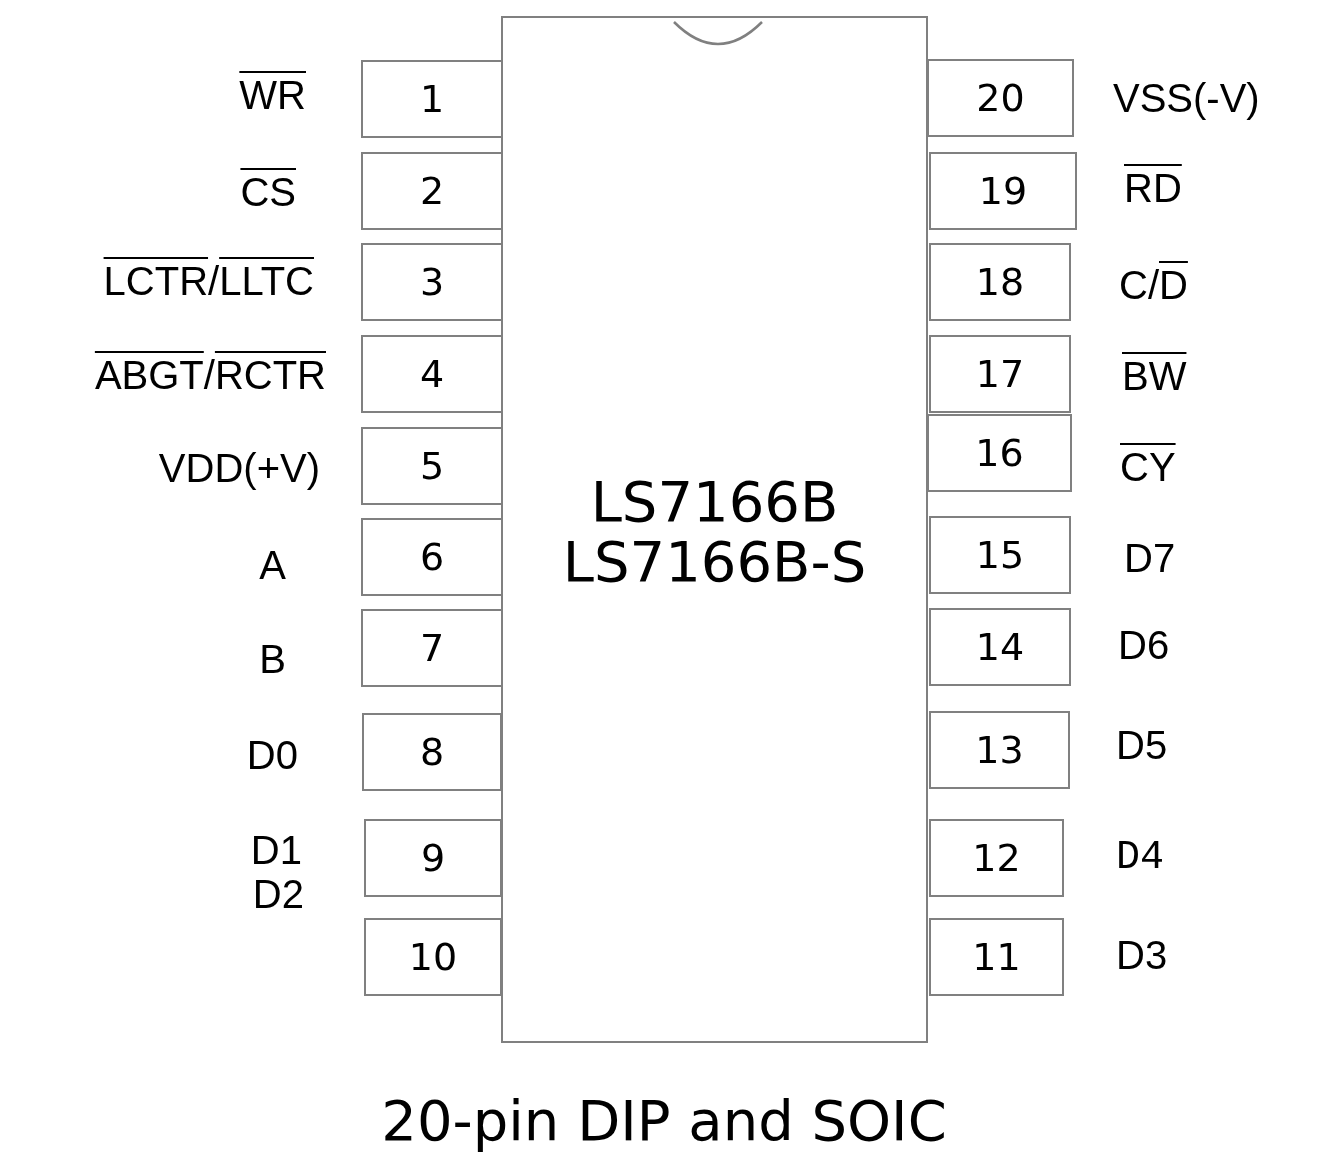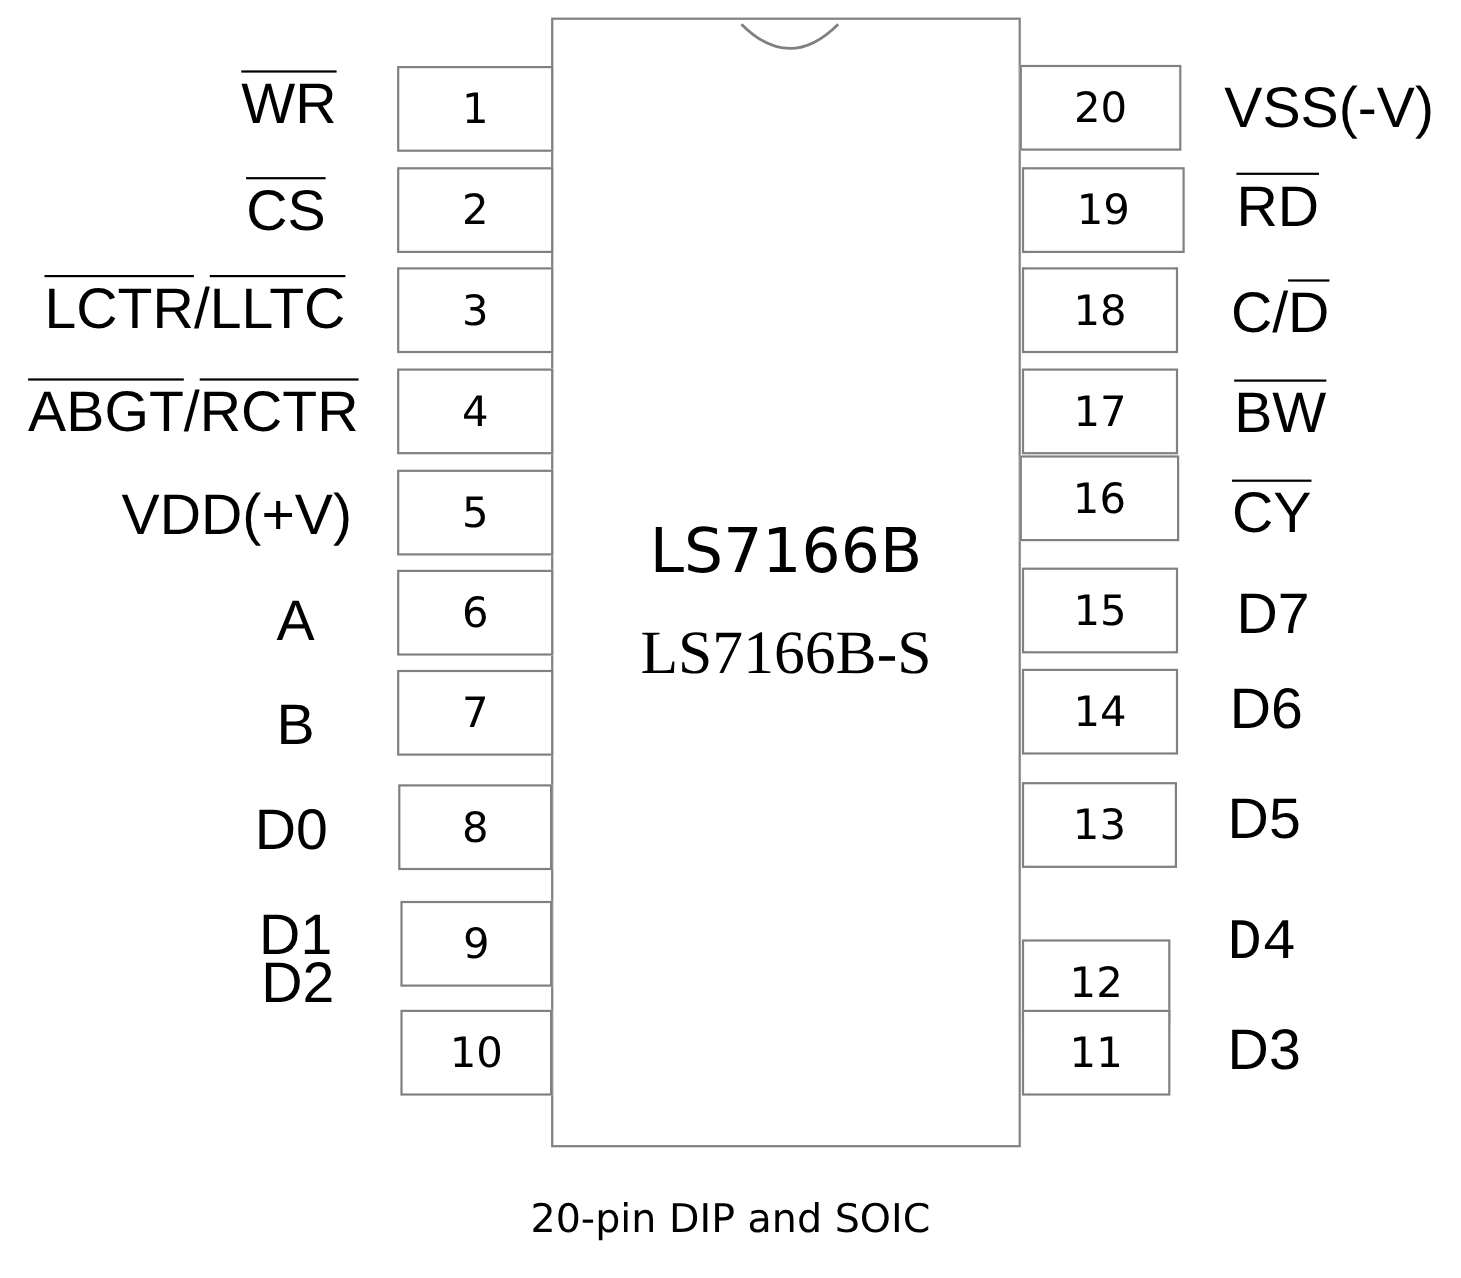--- a/index.html
+++ b/index.html
@@ -4,59 +4,59 @@
 <style>
   html, body { margin:0; padding:0; background:#ffffff; }
   body { width:1328px; height:1162px; position:relative; overflow:hidden;
          font-family:"Liberation Sans", sans-serif; color:#000; }
   .chip { position:absolute; left:501px; top:16px; width:427px; height:1027px;
           border:2.5px solid #808080; box-sizing:border-box; }
   .notch { position:absolute; left:672px; top:18px; width:92px; height:30px; }
   .pin { position:absolute; height:78px; border:2.5px solid #808080; box-sizing:border-box;
          background:#fff; display:flex; align-items:center; justify-content:center;
          font-size:38px; font-family:"DejaVu Sans", sans-serif; color:#000; }
-  .lbl { position:absolute; font-size:52px; line-height:50px; white-space:nowrap; }
+  .lbl { position:absolute; font-size:40px; line-height:50px; white-space:nowrap; }
   .lbl-left { text-align:right; }
   .ol { text-decoration:overline; text-decoration-thickness:2px; }
   .part { position:absolute; left:501px; width:427px; text-align:center;
           font-family:"DejaVu Sans", sans-serif; font-size:56px; line-height:60px; }
   .caption { position:absolute; left:0; width:1328px; top:1088px; text-align:center;
-             font-family:"DejaVu Sans", sans-serif; font-size:36px; }
+             font-family:"DejaVu Sans", sans-serif; font-size:56px; }
 </style>
 </head>
 <body>
 
 <div class="chip"></div>
 <svg class="notch" viewBox="0 0 92 30">
   <path d="M2 4 Q46 48 90 4" fill="none" stroke="#808080" stroke-width="2.5"></path>
 </svg>
 
 <div class="part" style="top:472px;">LS7166B</div>
-<div class="part" style="top:564px;font-family:Liberation Serif, serif;">LS7166B-S</div>
+<div class="part" style="top:532px;">LS7166B-S</div>
 
 <div class="pin" style="left:361px;top:60px;width:142px;">1</div>
 <div class="pin" style="left:361px;top:152px;width:142px;">2</div>
 <div class="pin" style="left:361px;top:243px;width:142px;">3</div>
 <div class="pin" style="left:361px;top:335px;width:142px;">4</div>
 <div class="pin" style="left:361px;top:427px;width:142px;">5</div>
 <div class="pin" style="left:361px;top:518px;width:142px;">6</div>
 <div class="pin" style="left:361px;top:609px;width:142px;">7</div>
 <div class="pin" style="left:362px;top:713px;width:140px;">8</div>
 <div class="pin" style="left:364px;top:819px;width:138px;">9</div>
 <div class="pin" style="left:364px;top:918px;width:138px;">10</div>
 
 <div class="pin" style="left:927px;top:59px;width:147px;">20</div>
 <div class="pin" style="left:929px;top:152px;width:148px;">19</div>
 <div class="pin" style="left:929px;top:243px;width:142px;">18</div>
 <div class="pin" style="left:929px;top:335px;width:142px;">17</div>
 <div class="pin" style="left:927px;top:414px;width:145px;">16</div>
 <div class="pin" style="left:929px;top:516px;width:142px;">15</div>
 <div class="pin" style="left:929px;top:608px;width:142px;">14</div>
 <div class="pin" style="left:929px;top:711px;width:141px;">13</div>
-<div class="pin" style="left:929px;top:819px;width:135px;margin-top:35px;">12</div>
+<div class="pin" style="left:929px;top:819px;width:135px;">12</div>
 <div class="pin" style="left:929px;top:918px;width:135px;">11</div>
 
 <div class="lbl lbl-left ol" style="right:1022px;top:70px;">WR</div>
 <div class="lbl lbl-left ol" style="right:1032px;top:167px;">CS</div>
 <div class="lbl lbl-left" style="right:1014px;top:256px;"><span class="ol">LCTR</span>/<span class="ol">LLTC</span></div>
 <div class="lbl lbl-left" style="right:1002px;top:350px;"><span class="ol">ABGT</span>/<span class="ol">RCTR</span></div>
 <div class="lbl lbl-left" style="right:1008px;top:443px;">VDD(+V)</div>
 <div class="lbl lbl-left" style="right:1042px;top:540px;">A</div>
 <div class="lbl lbl-left" style="right:1042px;top:634px;">B</div>
 <div class="lbl lbl-left" style="right:1030px;top:730px;">D0</div>

